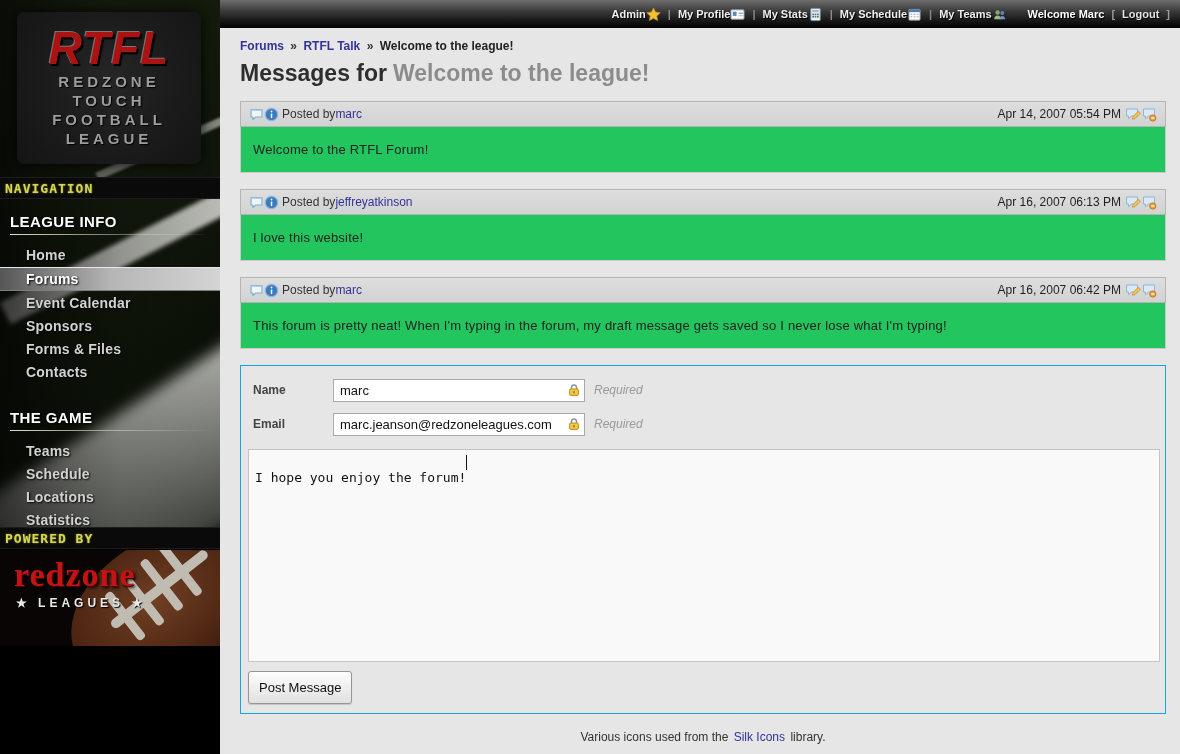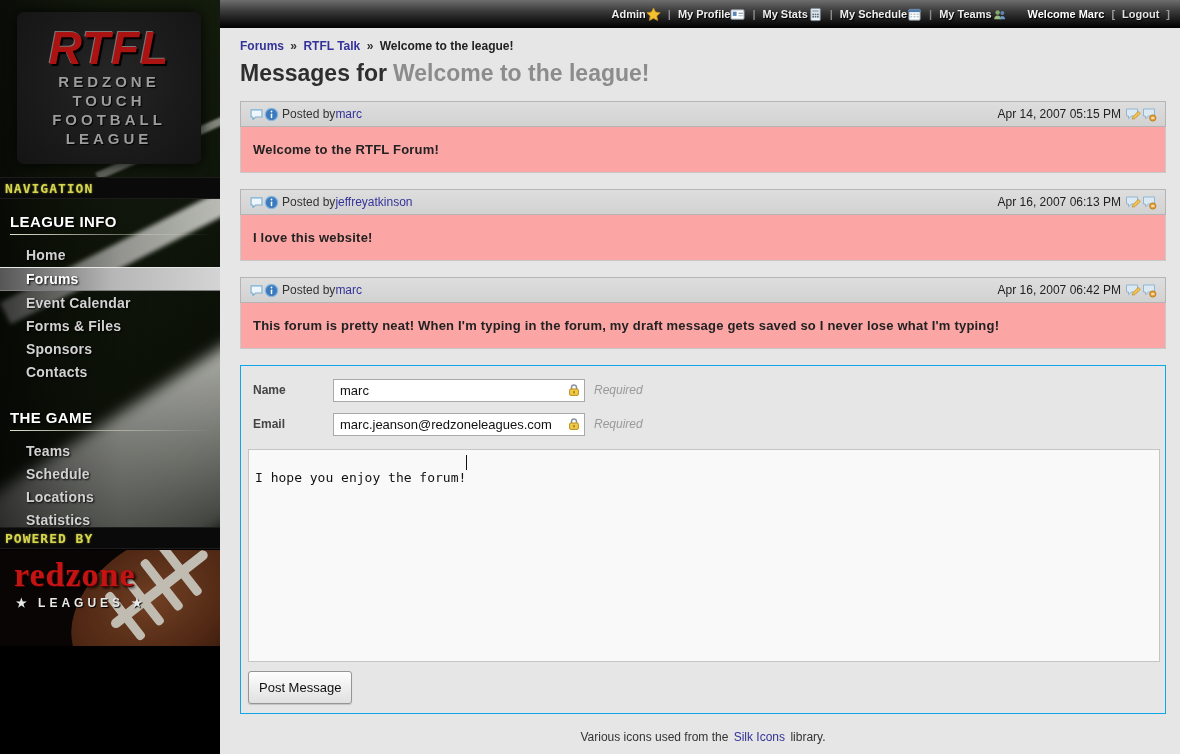--- a/index.html
+++ b/index.html
@@ -76,22 +76,22 @@
   .page-title .topic { color: #8c8c8c; margin-left: 6px; }
 
   .message { width: 926px; margin-bottom: 16px; }
   .msg-head { height: 26px; background: linear-gradient(#dedede, #d2d2d2);
     border: 1px solid #b4b4b4; display: flex; align-items: center; padding: 0 8px; }
   .msg-posted { font-size: 12px; color: #333; margin-left: 3px; }
   .msg-author { font-size: 12px; color: #333399; text-decoration: none; cursor: pointer; }
   .msg-spacer { flex: 1; }
   .msg-date { font-size: 12px; color: #222; margin-right: 4px; }
   .icon-btn { cursor: pointer; }
-  .msg-body { background: #fca5a5; border: 1px solid #c9c9c9; border-top: none;
-    padding: 15px 12px; font-size: 13px; color: #222; letter-spacing: .2px; font-weight: bold; }
+  .msg-body { background: #22c55e; border: 1px solid #c9c9c9; border-top: none;
+    padding: 15px 12px; font-size: 13px; color: #222; letter-spacing: .2px; }
 
   
   .post-form { width: 926px; border: 1px solid #0ea5e9; padding: 12px 0 9px 0; margin-bottom: 16px; }
   .form-row { display: flex; align-items: center; margin: 0 12px 10px 12px; height: 24px; }
   .form-label { width: 80px; font-size: 12px; font-weight: bold; color: #444; }
   .input-wrap { position: relative; display: inline-block; }
   .text-input { width: 252px; height: 23px; border: 1px solid #a9a9a9; background: #fff;
     font-family: "Liberation Sans", sans-serif; font-size: 13px; color: #111; padding: 2px 22px 2px 6px; }
   .lock { position: absolute; right: 3px; top: 3px; }
   .required { font-size: 12px; font-style: italic; color: #9a9a9a; margin-left: 9px; }
@@ -131,22 +131,22 @@
     <div class="logo-line">LEAGUE</div>
   </div>
 
   <div class="ribbon ribbon-nav">NAVIGATION</div>
 
   <div class="nav-area">
     <div class="section-title">LEAGUE INFO</div>
     <div class="nav-item">Home</div>
     <div class="nav-item active">Forums</div>
     <div class="nav-item">Event Calendar</div>
+    <div class="nav-item">Sponsors</div>
     <div class="nav-item">Forms &amp; Files</div>
-    <div class="nav-item">Sponsors</div>
     <div class="nav-item">Contacts</div>
 
     <div class="section-title" style="margin-top:26px;">THE GAME</div>
     <div class="nav-item">Teams</div>
     <div class="nav-item">Schedule</div>
     <div class="nav-item">Locations</div>
     <div class="nav-item">Statistics</div>
   </div>
 
   <div class="ribbon ribbon-pow">POWERED BY</div>
@@ -261,21 +261,21 @@
           <path d="M2.2 3h11.6v7.6H7.2l-3 2.8v-2.8H2.2z" fill="#eef6fb" stroke="#7ab0d4" stroke-width="1.2" stroke-linejoin="round"></path>
         </svg>
         <svg width="15" height="15" viewBox="0 0 16 16">
           <circle cx="8" cy="8" r="6.6" fill="#3a7abd" stroke="#8db6de" stroke-width="1.4"></circle>
           <rect x="7.2" y="6.9" width="1.6" height="5" rx="0.8" fill="#fff"></rect>
             <circle cx="8" cy="4.8" r="1" fill="#fff"></circle>
         </svg>
         <span class="msg-posted">Posted by</span>
         <a class="msg-author">marc</a>
         <span class="msg-spacer"></span>
-        <span class="msg-date">Apr 14, 2007 05:15 PM</span>
+        <span class="msg-date">Apr 14, 2007 05:54 PM</span>
         <svg class="icon-btn" width="16" height="16" viewBox="0 0 16 16">
           <path d="M1.5 3h11v7H6.5l-3 2.6V10h-2z" fill="#dce9f2" stroke="#8fb6d3"></path>
           <path d="M8 10.6l5.2-5.2 2 2-5.2 5.2-2.6.6z" fill="#f2c44e" stroke="#b98a28" stroke-width="0.7"></path>
         </svg>
         <svg class="icon-btn" width="16" height="16" viewBox="0 0 16 16">
           <path d="M2.5 3h11v7H7.5l-3 2.6V10h-2z" fill="#dce9f2" stroke="#8fb6d3"></path>
           <circle cx="11.8" cy="12" r="3.1" fill="#e8a33d" stroke="#bf7e1e"></circle>
           <rect x="10.3" y="11.4" width="3" height="1.2" fill="#fff"></rect>
         </svg>
       </div>

